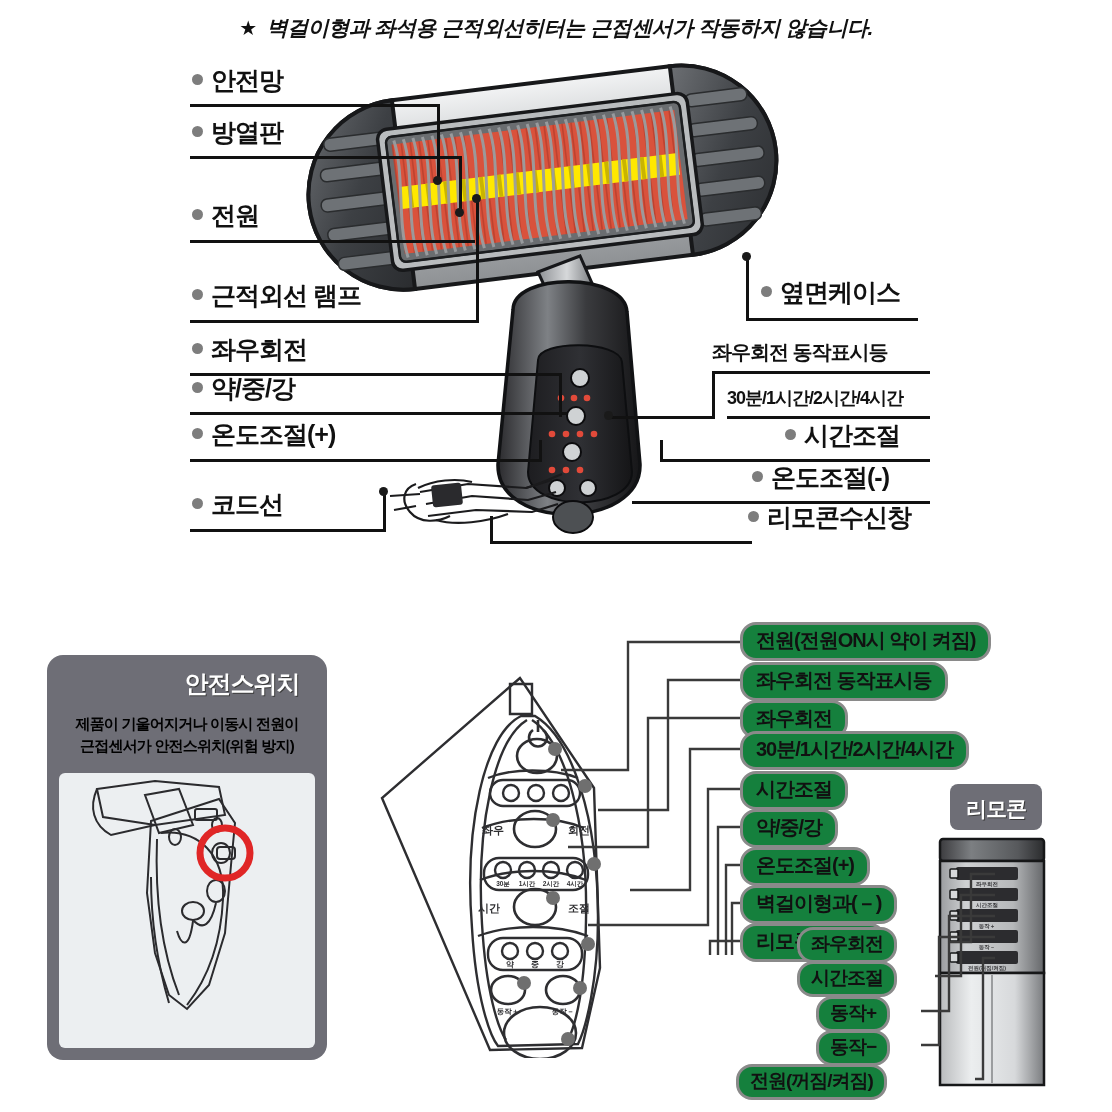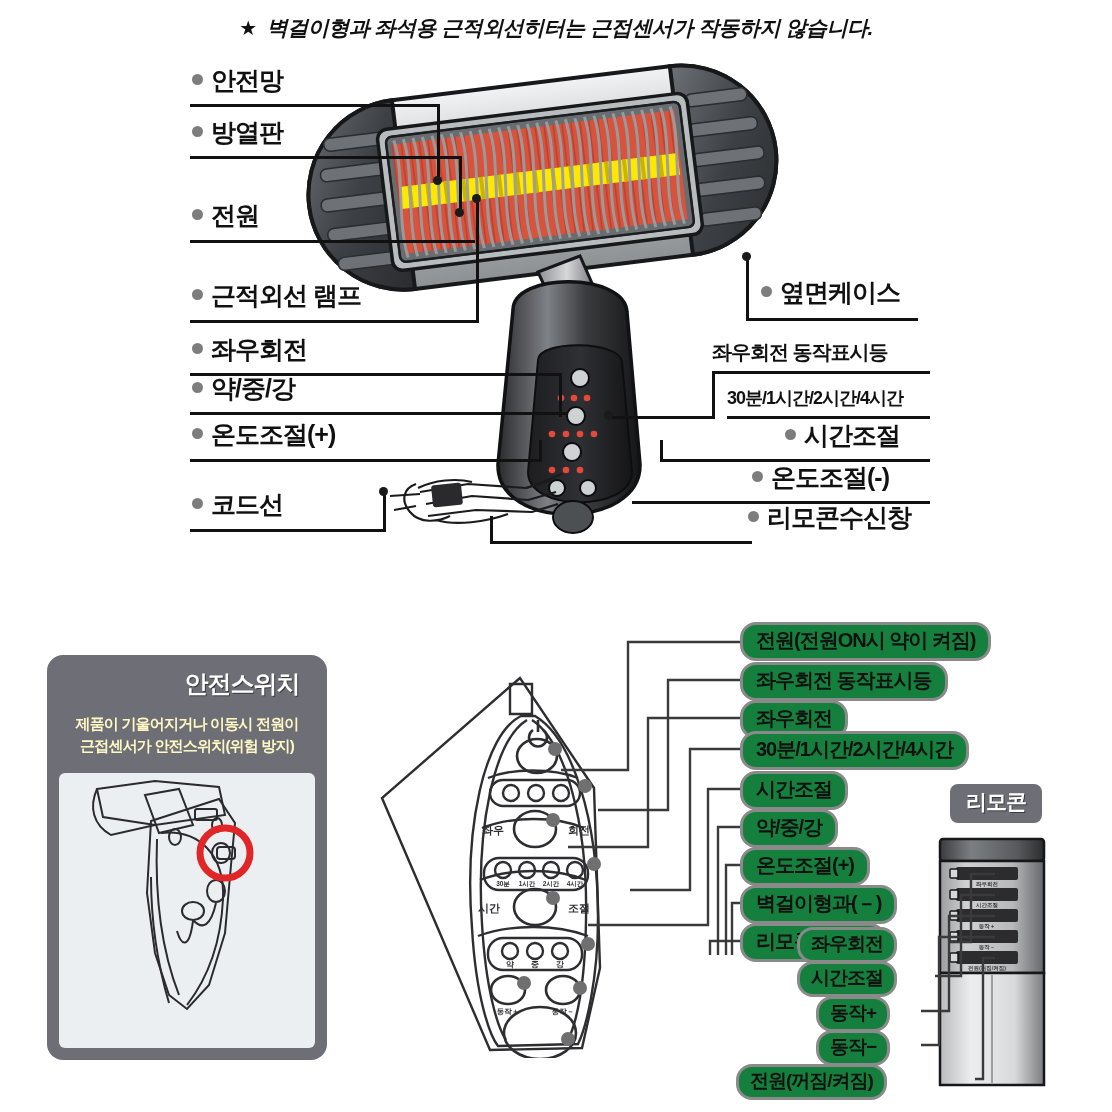--- a/index.html
+++ b/index.html
@@ -52,32 +52,32 @@
     background:#6e6e76;border-radius:16px;box-sizing:border-box;padding:0;
   }
   #safety-title{
     position:absolute;left:0;top:13px;width:316px;text-align:center;
     color:#fff;font-size:24px;font-weight:bold;letter-spacing:-1px;
     text-shadow:1px 1px 0 #3a3a3a;
     margin-left:37px;
   }
   #safety-desc{
     position:absolute;left:12px;top:58px;width:256px;text-align:center;
-    color:#fef9c3;font-size:15px;font-weight:bold;letter-spacing:-0.8px;
+    color:#000000;font-size:15px;font-weight:bold;letter-spacing:-0.8px;
     line-height:1.45;
   }
   #safety-art-box{
     position:absolute;left:12px;top:118px;width:256px;height:275px;
     background:#eceff1;border-radius:6px;overflow:hidden;
   }
   
   #remote-badge{
     left:950px;top:784px;background:#6e6e76;border-radius:8px;
     color:#fff;font-size:21px;font-weight:bold;letter-spacing:-1px;
-    padding:4px 16px 7px 16px;text-shadow:1px 1px 0 #3a3a3a;
+    padding:11px 16px 7px 16px;text-shadow:1px 1px 0 #3a3a3a;
   }
   svg{display:block;}
 </style>
 </head>
 <body>
 
 <div class="abs" id="header-note">
   <span class="star">★</span><span>벽걸이형과 좌석용 근적외선히터는 근접센서가 작동하지 않습니다.</span>
 </div>
 

